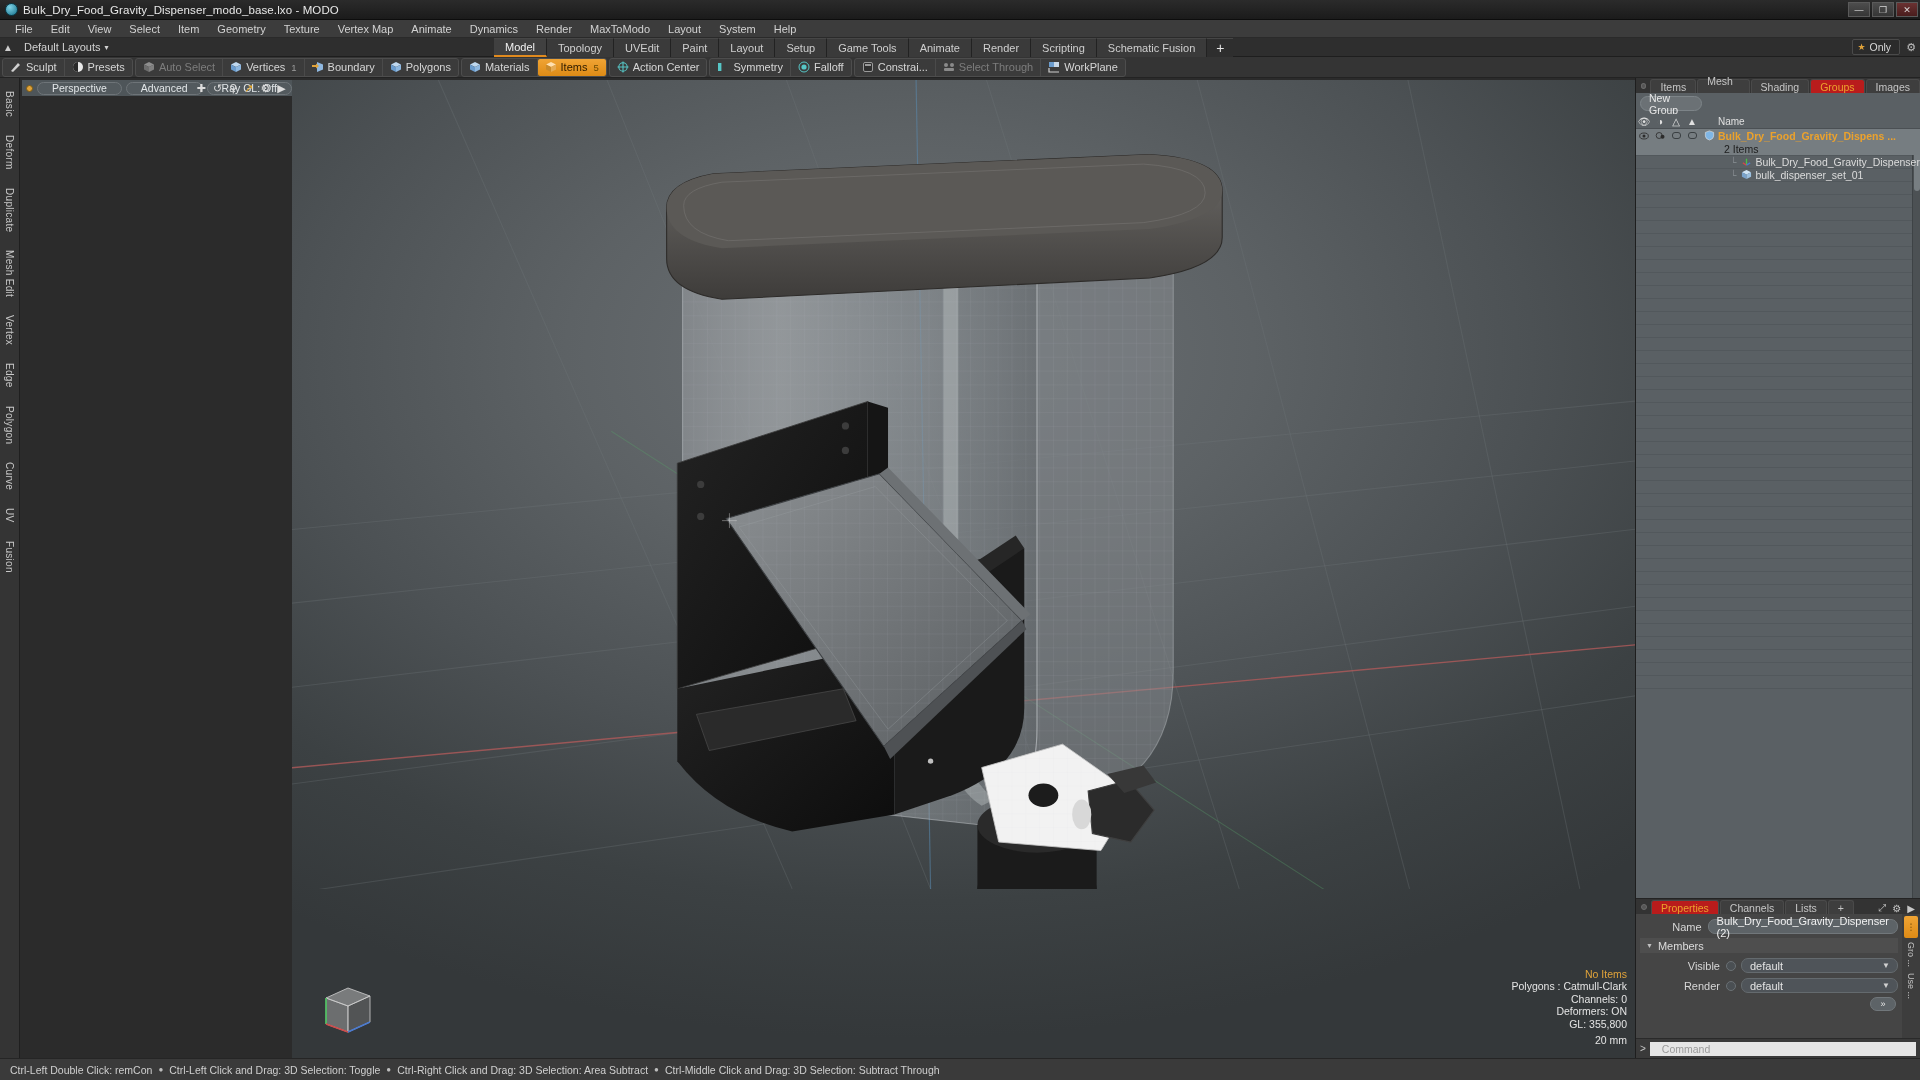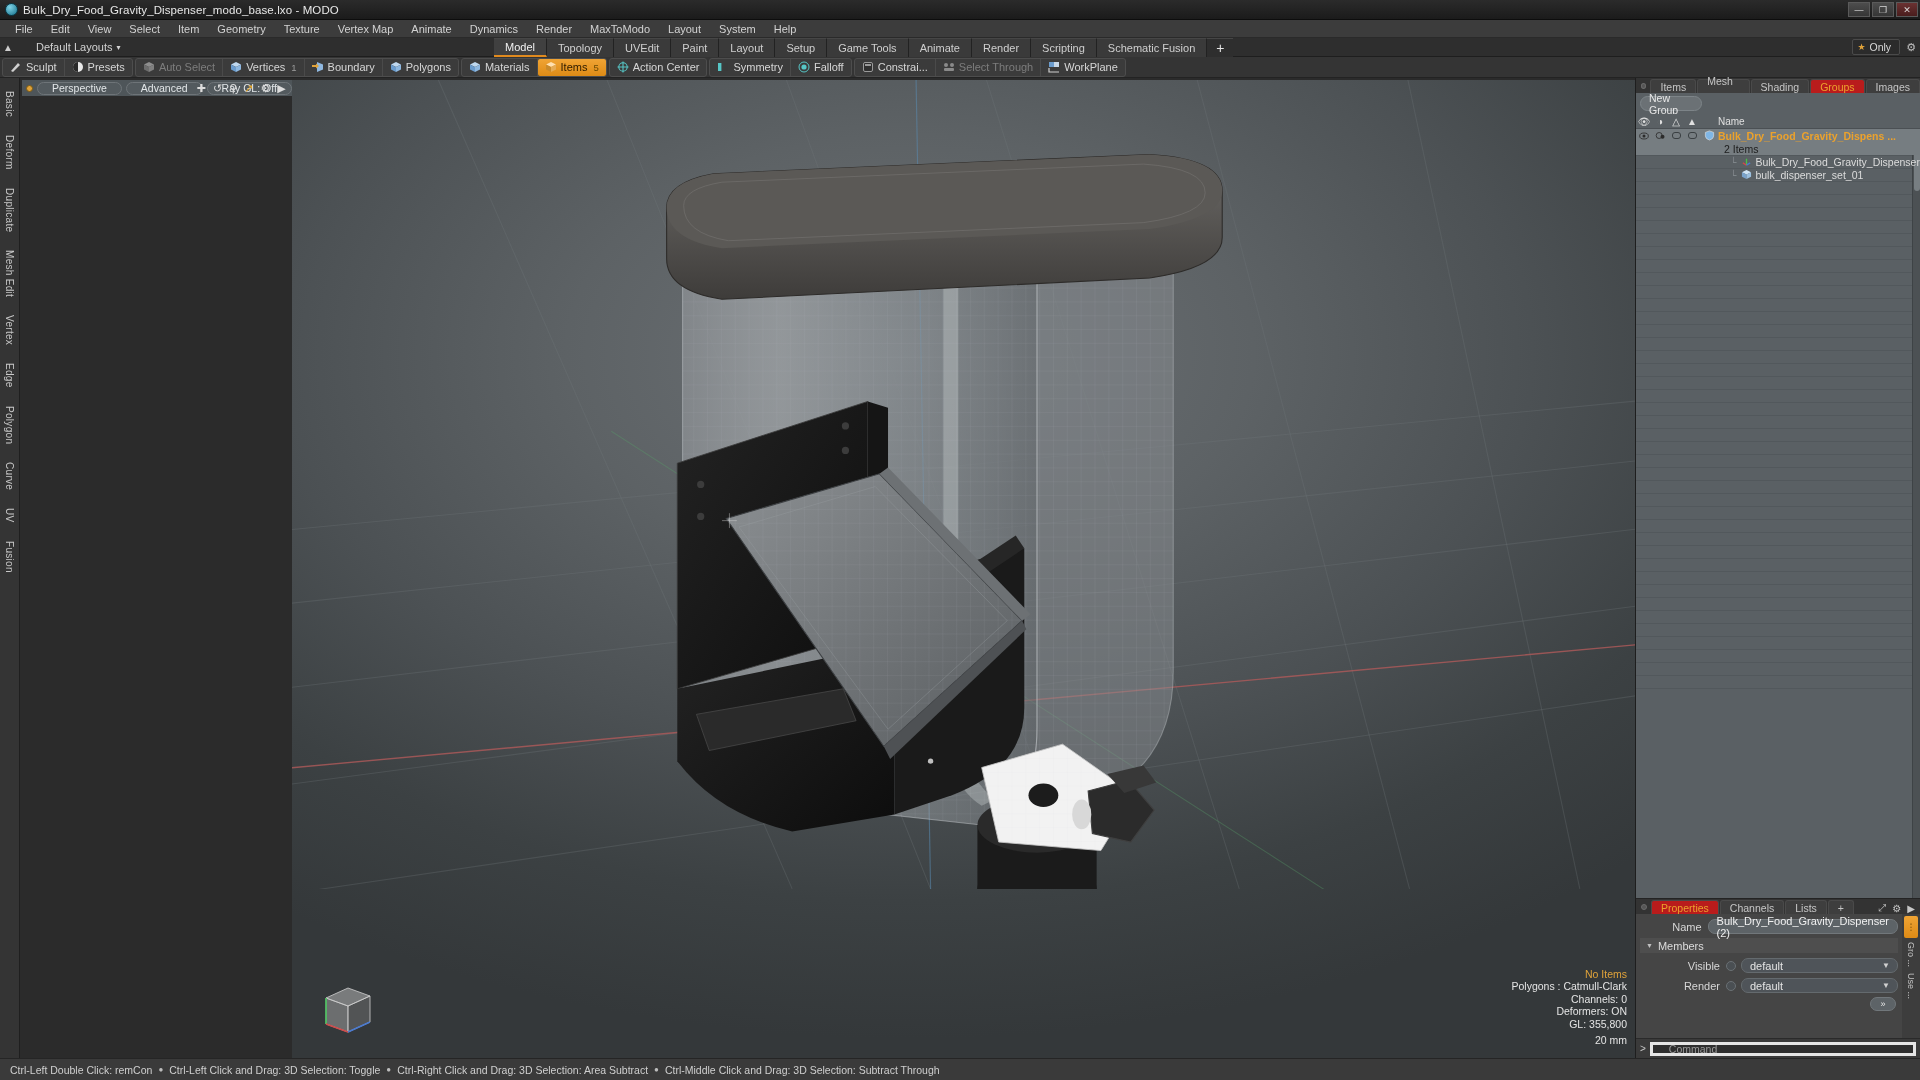--- a/index.html
+++ b/index.html
@@ -21,21 +21,21 @@
 
   
   .menubar{ height:18px; background:#3c3c3c; display:flex; align-items:center;
     padding-left:6px; border-bottom:1px solid #2a2a2a;}
   .menubar span{ color:#d2d2d2; font-size:11px; padding:0 9px; line-height:18px; }
 
   
   .layoutbar{ height:19px; background:#2e2e2e; display:flex; align-items:center;
     border-bottom:1px solid #1e1e1e; position:relative;}
   .lb-icon{ width:16px; text-align:center; color:#cfcfcf; font-size:10px; }
-  .lb-label{ color:#d2d2d2; font-size:11px; margin-left:20px;}
+  .lb-label{ color:#d2d2d2; font-size:11px; margin-left:8px;}
   .lb-caret{ color:#d2d2d2; font-size:8px; margin-left:4px;}
   .layout-tabs{ position:absolute; left:494px; top:0; height:19px; display:flex;}
   .ltab{ height:19px; padding:0 11px; color:#cfcfcf; font-size:11px;
     display:flex;align-items:center; background:#3a3a3a; border-right:1px solid #222;
     border-top:1px solid #464646;}
   .ltab.active{ background:#404040; color:#f0f0f0; border-bottom:2px solid #e08a1e;}
   .ltab.plus{ background:#2e2e2e; border-right:none; color:#e6e6e6; font-size:14px; padding:0 9px;}
   .lb-right{ position:absolute; right:4px; top:1px; display:flex; align-items:center; gap:6px;}
   .only-btn{ background:#2b2b2b; border:1px solid #4a4a4a; border-radius:2px;
     padding:1px 8px 1px 4px; color:#d8d8d8; font-size:10.5px; display:flex;align-items:center;gap:4px;}
@@ -147,22 +147,22 @@
   .tri{ font-size:7px; color:#c0c0c0;}
   .prop-rail{ position:absolute; right:0; top:0; bottom:0; width:18px; background:#3d3d3d;
     display:flex; flex-direction:column; align-items:center; padding-top:2px;}
   .prail-btn{ width:14px; height:22px; background:linear-gradient(#f0a434,#de8b16);
     border-radius:2px; color:#5a3a00; font-size:9px; display:flex;align-items:center;
     justify-content:center; margin-bottom:4px;}
   .prail-txt{ writing-mode:vertical-rl; color:#c4c4c4; font-size:9px; margin-bottom:6px;}
   .cmdbar{ height:20px; background:#3a3a3a; display:flex; align-items:center;
     border-top:1px solid #2a2a2a; padding:0 4px; gap:4px;}
   .cmd-prompt{ color:#c8c8c8; font-size:10px;}
-  .cmd-input{ flex:1; height:14px; background:#2e2e2e; border:3px solid #e5e5e5;
-    color:#9a9a9a; font-size:10.5px; display:flex; align-items:center; padding-left:16px;}
+  .cmd-input{ flex:1; height:14px; background:#2e2e2e; border:7px solid #e5e5e5;
+    color:#9a9a9a; font-size:10.5px; display:flex; align-items:center; padding-left:5px;}
 
   
   .statusbar{ height:22px; background:#3a3a3a; border-top:1px solid #252525;
     display:flex; align-items:center; padding-left:10px;}
   .statusbar .txt{ color:#cfcfcf; font-size:10.5px;}
   .sep{ color:#bdbdbd; font-size:8px; padding:0 6px;}
 
   
   .model{ position:absolute; inset:0;}
 </style>

